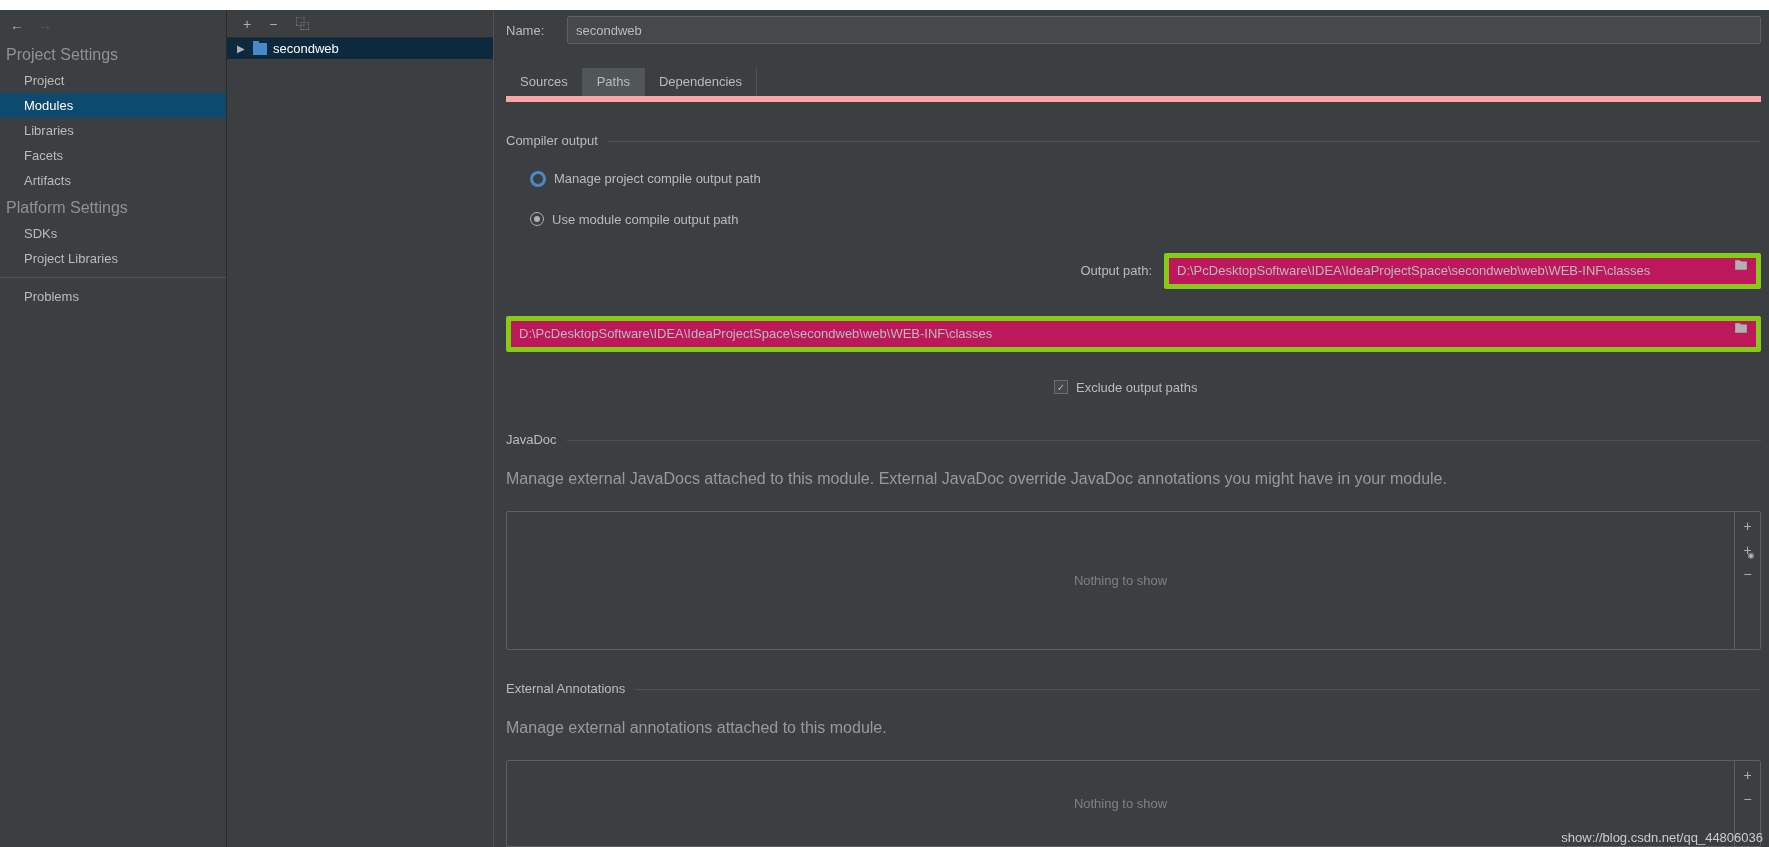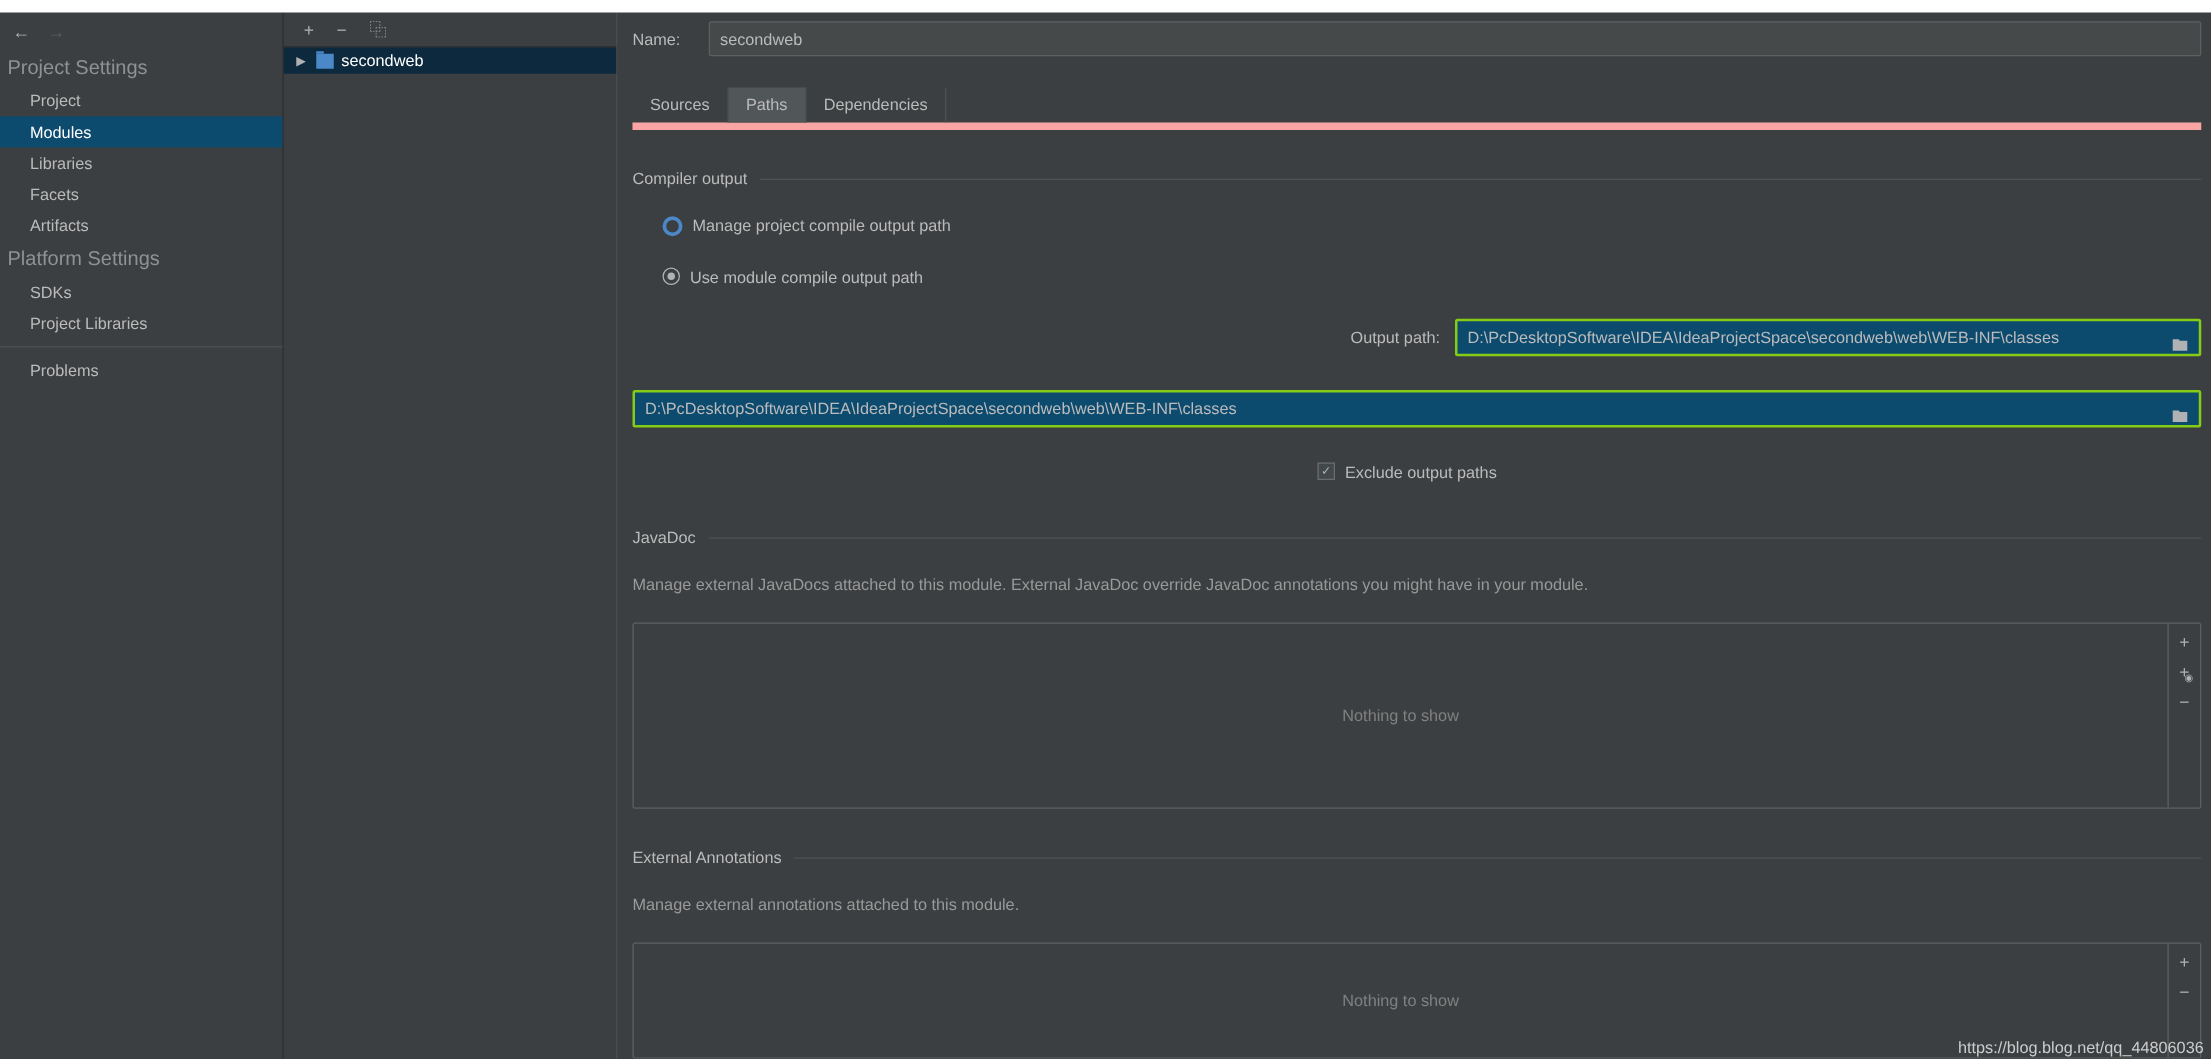--- a/index.html
+++ b/index.html
@@ -29,26 +29,26 @@
     .tab { padding: 6px 14px 7px; color: #bbbbbb; cursor: pointer; border-right: 1px solid #515151; }
     .tab.active { background: #515658; }
     .fieldset-label { color: #bbbbbb; margin: 14px 0 2px; display: flex; align-items: center; gap: 10px; font-size: 12px; }
     .fieldset-label::after { content:""; flex:1; height:1px; background:#515151; margin-top:2px; }
     .radio-row { display: flex; align-items: center; gap: 8px; padding: 4px 0 4px 24px; cursor: pointer; }
     .radio-outer { width: 16px; height: 16px; border: 2px solid #4a88c7; border-radius: 50%; display: flex; align-items: center; justify-content: center; }
     .radio-outer.thick { border-width: 3px; }
     .radio-dot { width: 14px; height: 14px; border: 1px solid #afb1b3; border-radius: 50%; display: flex; align-items: center; justify-content: center; }
     .radio-dot .inner { width: 6px; height: 6px; background: #afb1b3; border-radius: 50%; }
     .path-row { display: flex; align-items: center; padding: 5px 0 5px 0; }
-    .path-input-wrap { flex:1; display:flex; align-items:flex-end; background: #0c4a6e; border: 2px solid #84cc16; border-radius:2px; }
+    .path-input-wrap { flex:1; display:flex; align-items:flex-start; background: #be185d; border: 5px solid #84cc16; border-radius:2px; }
     .path-input { flex: 1; background: transparent; border: none; color: #bbbbbb; padding: 4px 8px; height: 26px; outline: none; }
     .browse-icon { width: 18px; height: 14px; margin-right: 6px; cursor:pointer; color:#afb1b3; }
     .check-row { display: flex; align-items: center; gap: 8px; padding: 6px 0 6px 548px; }
     .checkbox { width: 14px; height: 14px; background: #43494a; border: 1px solid #6c6c6c; display: flex; align-items: center; justify-content: center; font-size: 10px; color: #aeb6bd; cursor:pointer;}
-    .info-text { color: #999999; font-size: 13px; padding: 4px 0 6px; }
+    .info-text { color: #999999; font-size: 16px; padding: 4px 0 6px; }
     .list-box { border: 1px solid #5e6060; height: 192px; display: flex; position: relative; border-radius:2px; }
     .list-box.short { height: 120px; }
     .list-content { flex: 1; display: flex; align-items: center; justify-content: center; color: #808080; }
     .list-toolbar { width: 26px; display: flex; flex-direction: column; align-items: center; gap: 8px; padding-top: 6px; border-left: 1px solid #5e6060; }
     .list-toolbar .lt-btn { color: #afb1b3; cursor: pointer; font-size: 14px; }
     .watermark { position: absolute; right: 6px; bottom: 2px; color: #cccccc; font-size: 13px; }
     .pathlabel-wrap { display:flex; justify-content:flex-end; width:658px; padding-right:12px; }
   </style>
 </head>
 <body>
@@ -160,13 +160,13 @@
     <div class="list-box short">
       <div class="list-content">Nothing to show</div>
       <div class="list-toolbar">
         <span class="lt-btn">+</span>
         <span class="lt-btn">−</span>
       </div>
     </div>
   </div>
 </div>
 
-<div class="watermark">https://blog.blog.net/qq_44806036</div>
+<div class="watermark">show://blog.csdn.net/qq_44806036</div>
 
 </body></html>

